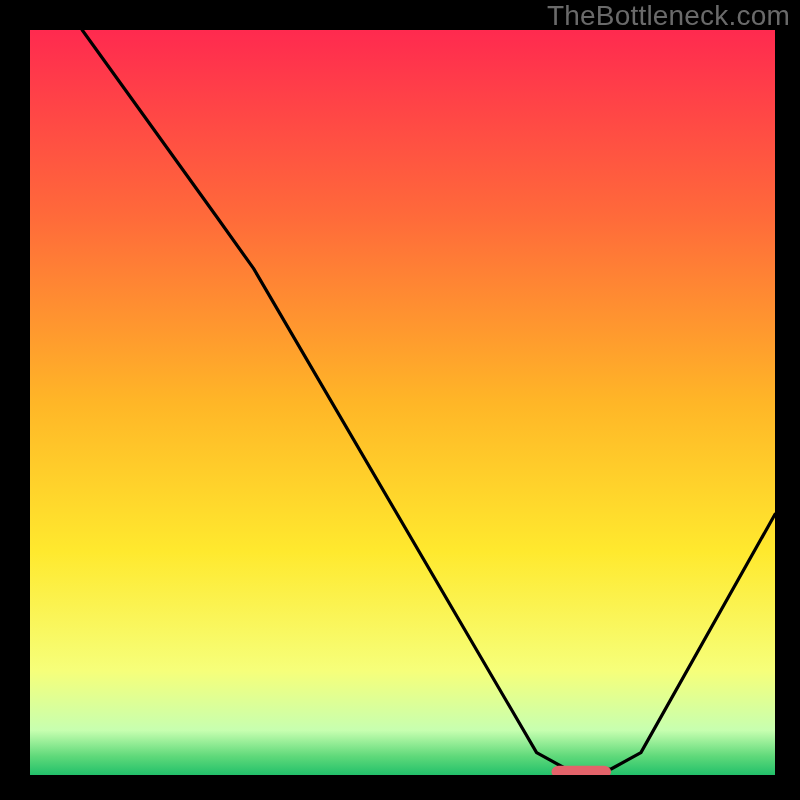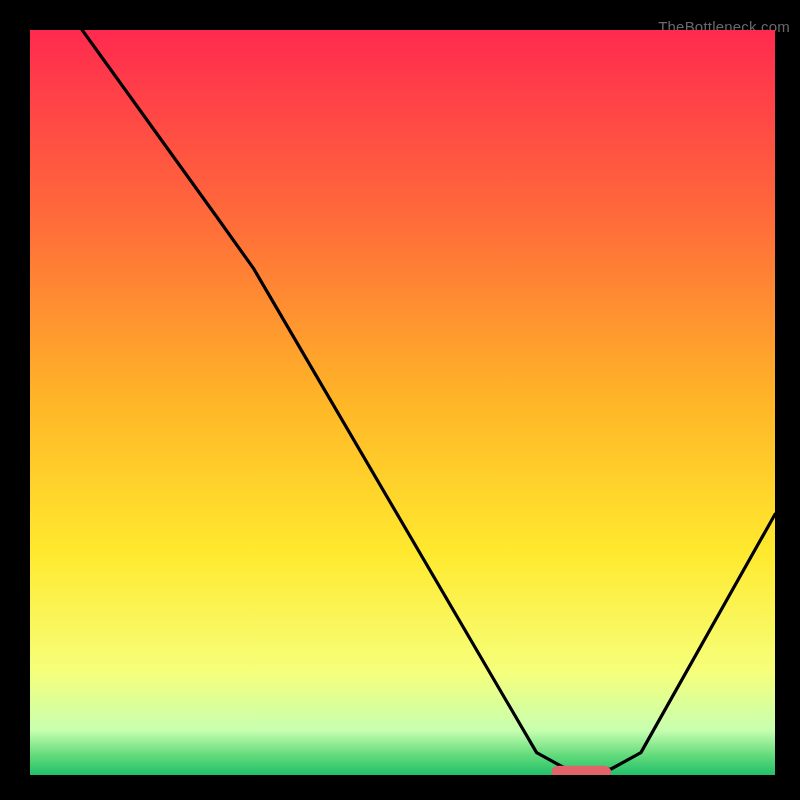--- a/index.html
+++ b/index.html
@@ -10,24 +10,24 @@
     background: #000;
     font-family: -apple-system, BlinkMacSystemFont, "Segoe UI", Arial, sans-serif;
   }
   .wrap {
     position: relative;
     width: 800px;
     height: 800px;
   }
   .attribution {
     position: absolute;
-    top: 18px;
+    top: 0;
     right: 10px;
     color: #6a6a6a;
-    font-size: 15px;
+    font-size: 28px;
     font-weight: 400;
     letter-spacing: 0.2px;
     margin-left: 28px;
   }
   svg {
     position: absolute;
     top: 30px;
     left: 30px;
   }
 </style>

